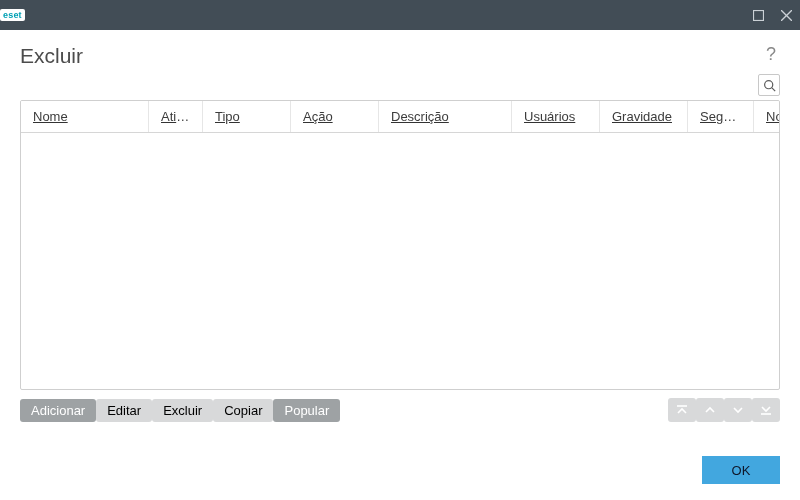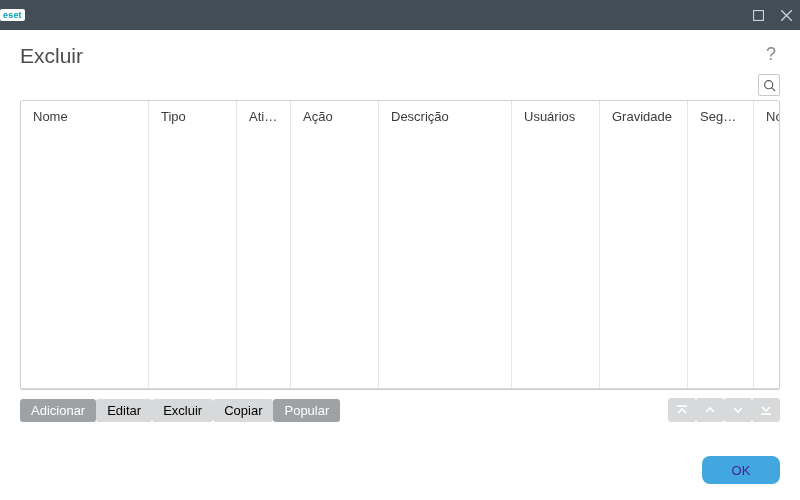--- a/index.html
+++ b/index.html
@@ -99,21 +99,22 @@
     height: 290px;
     display: flex;
     flex-direction: column;
     overflow: hidden;
   }
   .table-scroll {
     flex: 1;
     overflow-x: auto;
     overflow-y: hidden;
     display: flex;
-    flex-direction: row;
+    flex-direction: column;
+    text-decoration: underline;
   }
   .thead {
     display: flex;
     border-bottom: 1px solid #d6d6d6;
     background: #fff;
     flex-shrink: 0;
   }
   .th {
     padding: 8px 10px 8px 12px;
     font-size: 13px;
@@ -170,25 +171,25 @@
     margin-top: auto;
     display: flex;
     justify-content: flex-end;
     gap: 8px;
     padding: 14px 20px 16px 20px;
   }
   .btn {
     min-width: 78px;
     height: 28px;
     border: none;
-    border-radius: 8px;
+    border-radius: 0;
     font-size: 13px;
     cursor: pointer;
     padding: 0 14px;
-    color: #4c1d95;
+    color: #0f172a;
   }
   .btn-primary { background: #42a7df; }
   .btn-secondary { background: #9ea2a4; }
 
   
   .table-scroll::-webkit-scrollbar { height: 10px; }
   .table-scroll::-webkit-scrollbar-track { background: #fafafa; }
   .table-scroll::-webkit-scrollbar-thumb { background: #c9c9c9; border-radius: 4px; }
 </style>
 </head>
@@ -223,22 +224,22 @@
         <circle cx="7" cy="7" r="5" fill="none" stroke="currentColor" stroke-width="1.5"></circle>
         <line x1="11" y1="11" x2="15" y2="15" stroke="currentColor" stroke-width="1.5"></line>
       </svg>
   </div>
 </div>
 
 <div class="table-area">
   <div class="table-scroll">
     <div class="thead" id="thead" style="min-width: 901px;">
         <div class="th" style="width: 128px;">Nome</div>
+        <div class="th" style="width: 54px;">Ativado</div>
         <div class="th" style="width: 88px;">Tipo</div>
-        <div class="th" style="width: 54px;">Ativado</div>
         <div class="th" style="width: 88px;">Ação</div>
         <div class="th" style="width: 133px;">Descrição</div>
         <div class="th" style="width: 88px;">Usuários</div>
         <div class="th" style="width: 88px;">Gravidade</div>
         <div class="th" style="width: 66px;">Segmen...</div>
         <div class="th" style="width: 88px;">Notificar</div>
       </div>
     <div class="tbody" id="tbody" style="min-width: 901px;"></div>
   </div>
 </div>

